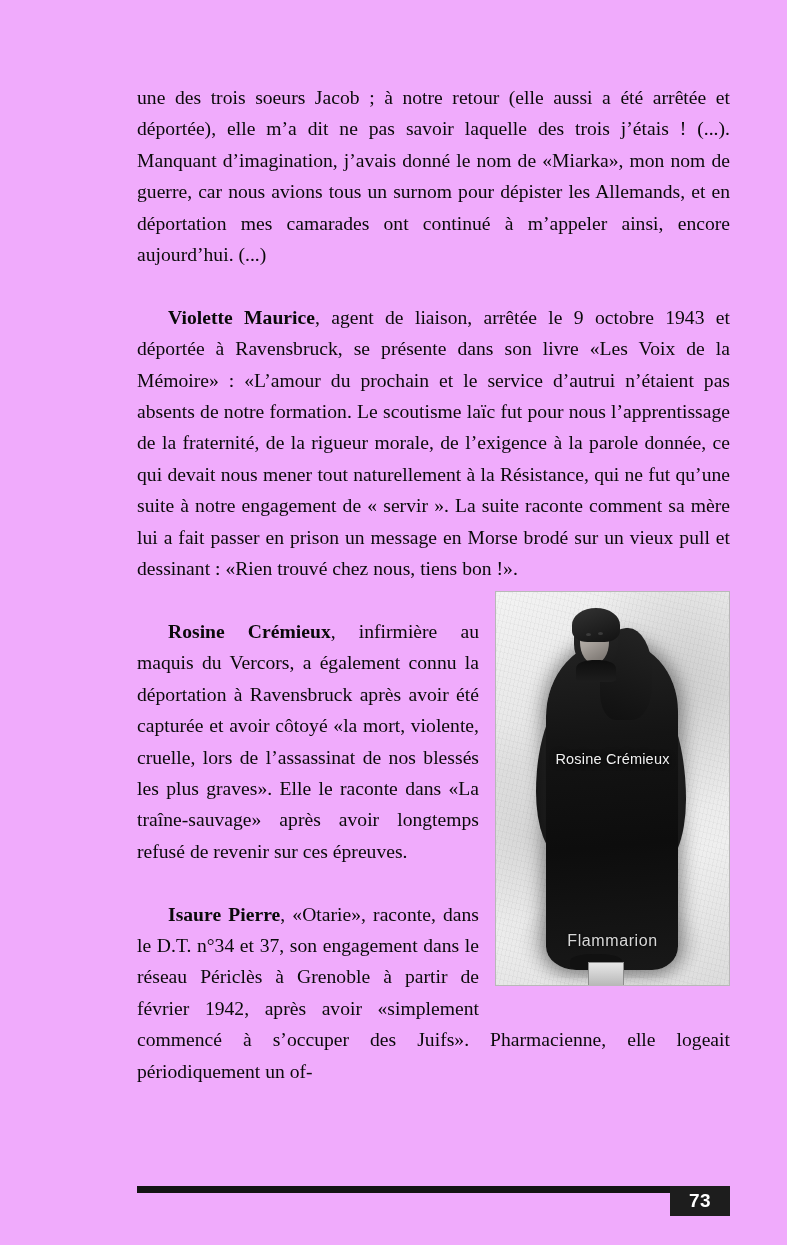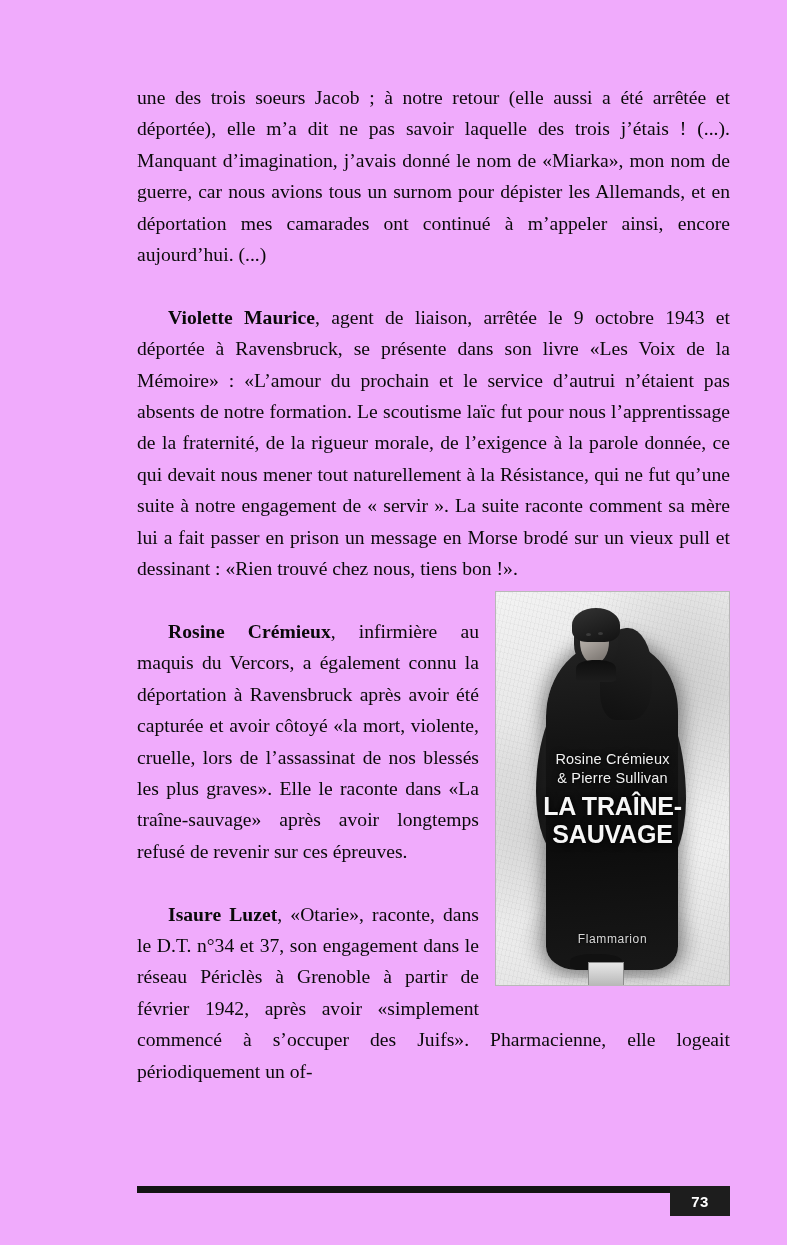--- a/index.html
+++ b/index.html
@@ -209,21 +209,21 @@
     letter-spacing: -0.2px;
     text-shadow: 0 0 4px rgba(0,0,0,0.8), 0 0 9px rgba(0,0,0,0.55);
   }
   .cover-publisher {
     position: absolute;
     left: 0;
     right: 0;
     top: 340px;
     text-align: center;
     font-family: "Liberation Sans", "DejaVu Sans", sans-serif;
-    font-size: 12px;
+    font-size: 16px;
     color: #d8d8d8;
     letter-spacing: 0.6px;
     text-shadow: 0 0 3px rgba(0,0,0,0.85);
   }
   
   .footer-rule {
     position: absolute;
     left: 137px;
     top: 1186px;
     width: 533px;
@@ -237,21 +237,21 @@
     width: 60px;
     height: 30px;
     background: #1d1d1d;
     display: flex;
     align-items: center;
     justify-content: center;
   }
   .page-number-text {
     font-family: "Liberation Sans", "DejaVu Sans", sans-serif;
     font-weight: bold;
-    font-size: 15px;
+    font-size: 19px;
     color: #ffffff;
     letter-spacing: 0.5px;
   }
   .clearfix::after { content: ""; display: block; clear: both; }
 </style>
 </head>
 <body>
 
 <div class="page">
 
@@ -280,34 +280,32 @@
         <div class="fig-face"></div>
         <div class="fig-hair"></div>
         <div class="fig-eye-l"></div>
         <div class="fig-eye-r"></div>
         <div class="fig-collar"></div>
         <div class="fig-foot"></div>
         <div class="fig-base"></div>
 
         <div class="cover-authors">
           <div>Rosine Crémieux</div>
-          <div>&amp; Pierre Sullivan</div>
         </div>
 
-        <div class="cover-title">LA TRAÎNE-SAUVAGE</div>
         <div class="cover-publisher">Flammarion</div>
       </div>
     </div>
 
     <p class="body-text gap-para">
       <span class="lead">Rosine Crémieux</span><span>, infirmière au maquis du Vercors, a également connu la déportation à Ravensbruck après avoir été capturée et avoir côtoyé «la mort, violente, cruelle, lors de l’assassinat de nos blessés les plus graves». Elle le raconte dans «La traîne-sauvage» après avoir longtemps refusé de revenir sur ces épreuves.</span>
     </p>
 
     <p class="body-text gap-para">
-      <span class="lead">Isaure Luzet</span><span>, «Otarie», raconte, dans le D.T. n°34 et 37, son engagement dans le réseau Périclès à Grenoble à partir de février 1942, après avoir «simplement commencé à s’occuper des Juifs». Pharmacienne, elle logeait périodiquement un of-</span>
+      <span class="lead">Isaure Pierre</span><span>, «Otarie», raconte, dans le D.T. n°34 et 37, son engagement dans le réseau Périclès à Grenoble à partir de février 1942, après avoir «simplement commencé à s’occuper des Juifs». Pharmacienne, elle logeait périodiquement un of-</span>
     </p>
 
   </div>
 
   <div class="footer-rule"></div>
   <div class="page-number-box">
     <span class="page-number-text">73</span>
   </div>
 
 </div>

